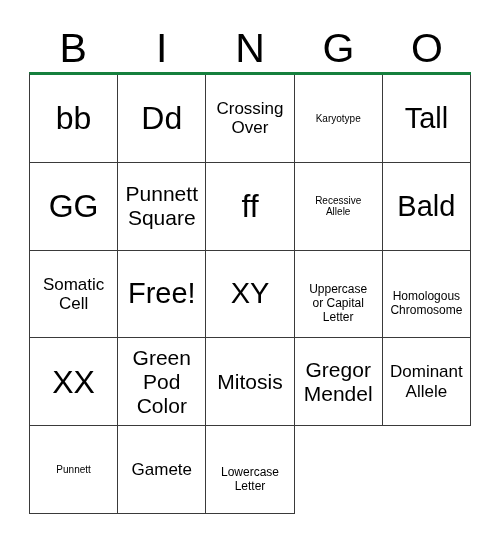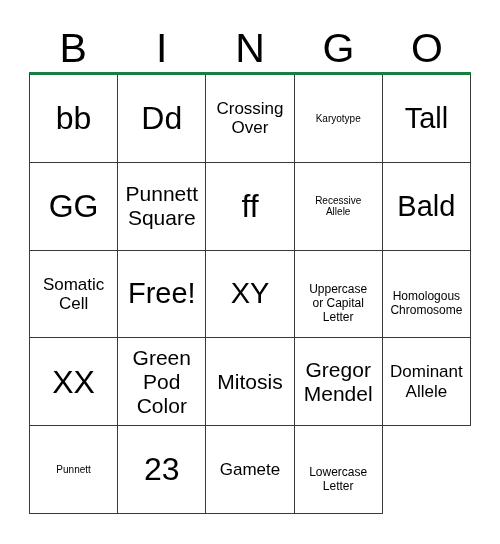--- a/index.html
+++ b/index.html
@@ -170,23 +170,20 @@
 Mendel</span>
       </div>
 
     <div class="cell sz-sm">
         <span class="cell-text">Dominant
 Allele</span>
       </div>
     <div class="cell sz-xs">
         <span class="cell-text">Punnett</span>
       </div>
-    <div class="cell sz-xxl">
-        <span class="cell-text">23</span>
-      </div>
     <div class="cell sz-sm">
         <span class="cell-text">Gamete</span>
       </div>
     <div class="cell sz-xxs">
         <span class="cell-text">Lowercase
 Letter</span>
       </div>
   </div>
 
 </div>

